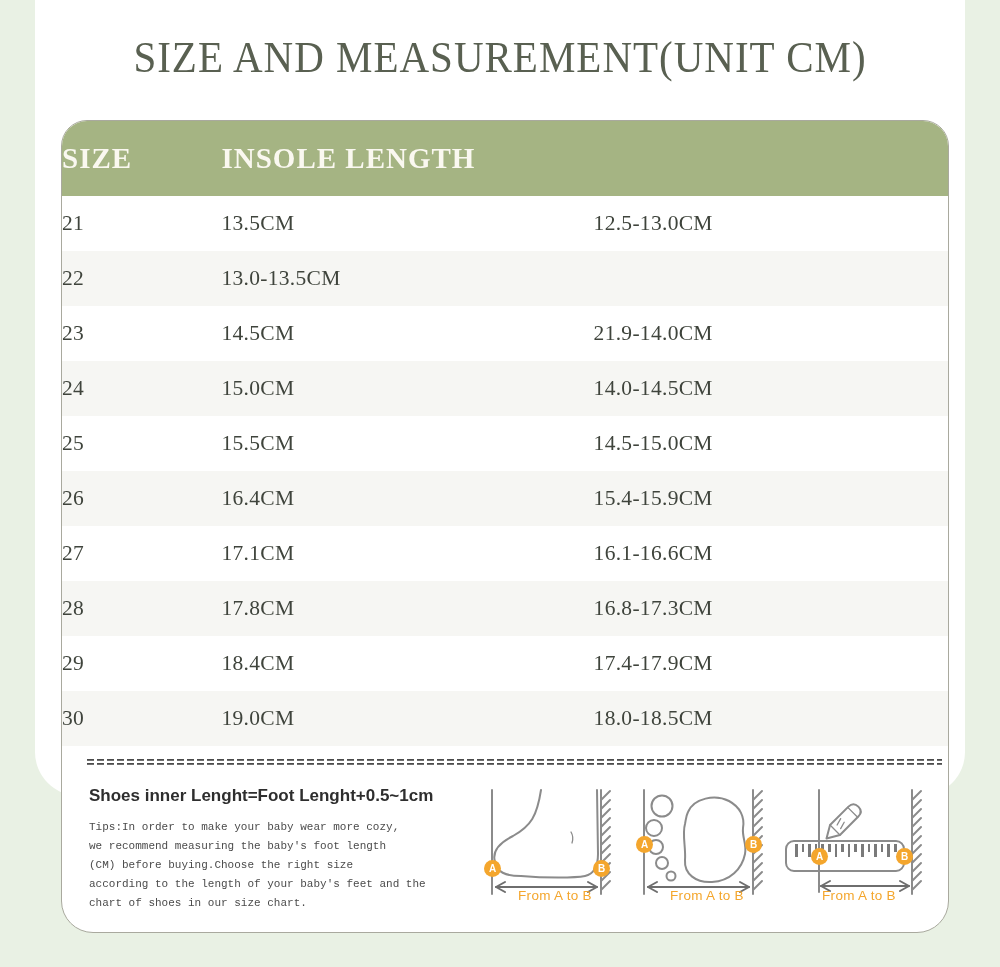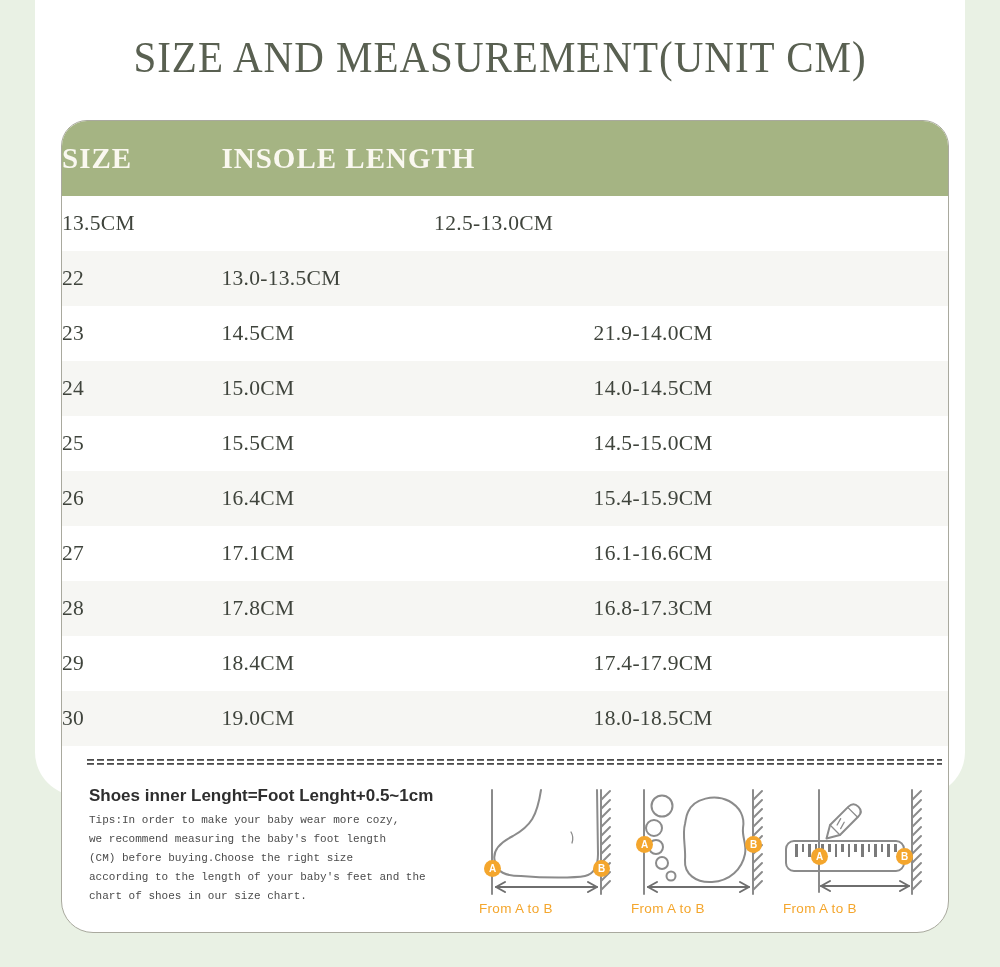--- a/index.html
+++ b/index.html
@@ -49,35 +49,35 @@
     height:6px;margin:13px 6px 0 25px;
     background-image:
       repeating-linear-gradient(90deg,#4c4c4c 0 7px,transparent 7px 10px),
       repeating-linear-gradient(90deg,#4c4c4c 0 7px,transparent 7px 10px);
     background-size:100% 1.8px,100% 1.8px;
     background-position:0 0,0 100%;
     background-repeat:no-repeat;
   }
   .bottom{display:flex;padding:21px 6px 16px 27px;}
   .tips{width:382px;}
-  .tips-heading{font-size:17px;font-weight:700;color:#2e2e2e;margin-bottom:5px;}
+  .tips-heading{font-size:17px;font-weight:700;color:#2e2e2e;margin-bottom:12px;}
   .tips-line{font-size:11px;color:#4b4b4b;line-height:19px;font-family:Liberation Mono, monospace;}
   .diagrams{display:flex;margin-left:8px;}
   .figure{position:relative;width:152px;height:130px;}
   .figure svg{display:block;}
   .figure svg *{stroke:var(--diagram-gray);stroke-width:2;fill:none;stroke-linecap:round;stroke-linejoin:round;}
   .figure svg .thin{stroke-width:1.3;}
   .figure svg .arrow{stroke:#6e6e6e;}
   .marker{
     position:absolute;width:17px;height:17px;border-radius:50%;
     background:var(--accent-orange);color:#fff;font-size:10px;font-weight:700;
     display:flex;align-items:center;justify-content:center;line-height:1;
   }
   .caption{
-    position:absolute;left:0;right:0;bottom:0;
+    position:absolute;left:0;right:0;bottom:13px;text-align:center;
     color:var(--accent-orange);font-size:13.5px;letter-spacing:0.3px;
   }
   .ruler-ticks{
     position:absolute;left:12px;top:58px;width:102px;height:13px;
     background-image:
       repeating-linear-gradient(90deg,#7a7a7a 0 2.6px,transparent 2.6px 6.6px),
       repeating-linear-gradient(90deg,#7a7a7a 0 2.6px,transparent 2.6px 13.2px);
     background-size:100% 8px,100% 13px;
     background-repeat:no-repeat;
     background-position:0 0,0 0;
@@ -92,20 +92,21 @@
 
   <div class="size-table">
 
     <div class="thead">
       <div class="hcell c0">SIZE</div>
       <div class="hcell c1">INSOLE LENGTH</div>
     </div>
 
     <div id="table-body">
         <div class="trow">
+          <div class="cell c0">21</div>
           <div class="cell c1">13.5CM</div>
           <div class="cell c2">12.5-13.0CM</div>
         </div>
         <div class="trow">
           <div class="cell c0">22</div>
           <div class="cell c2">13.0-13.5CM</div>
         </div>
         <div class="trow">
           <div class="cell c0">23</div>
           <div class="cell c1">14.5CM</div>

